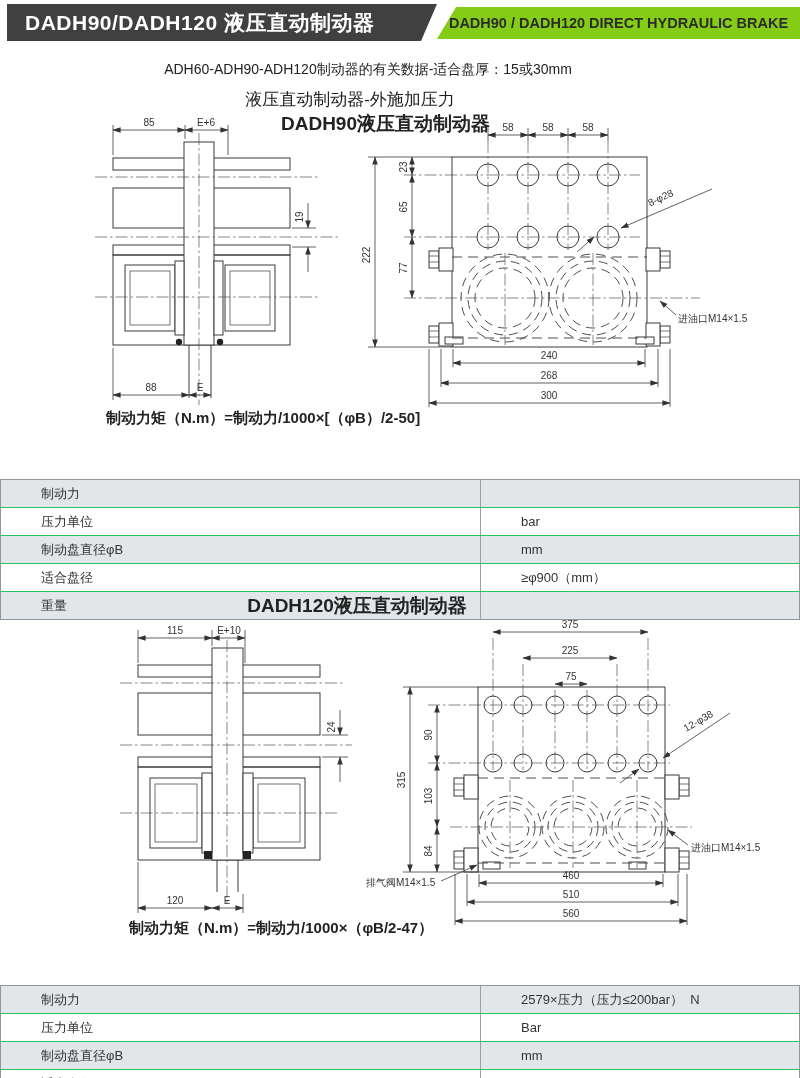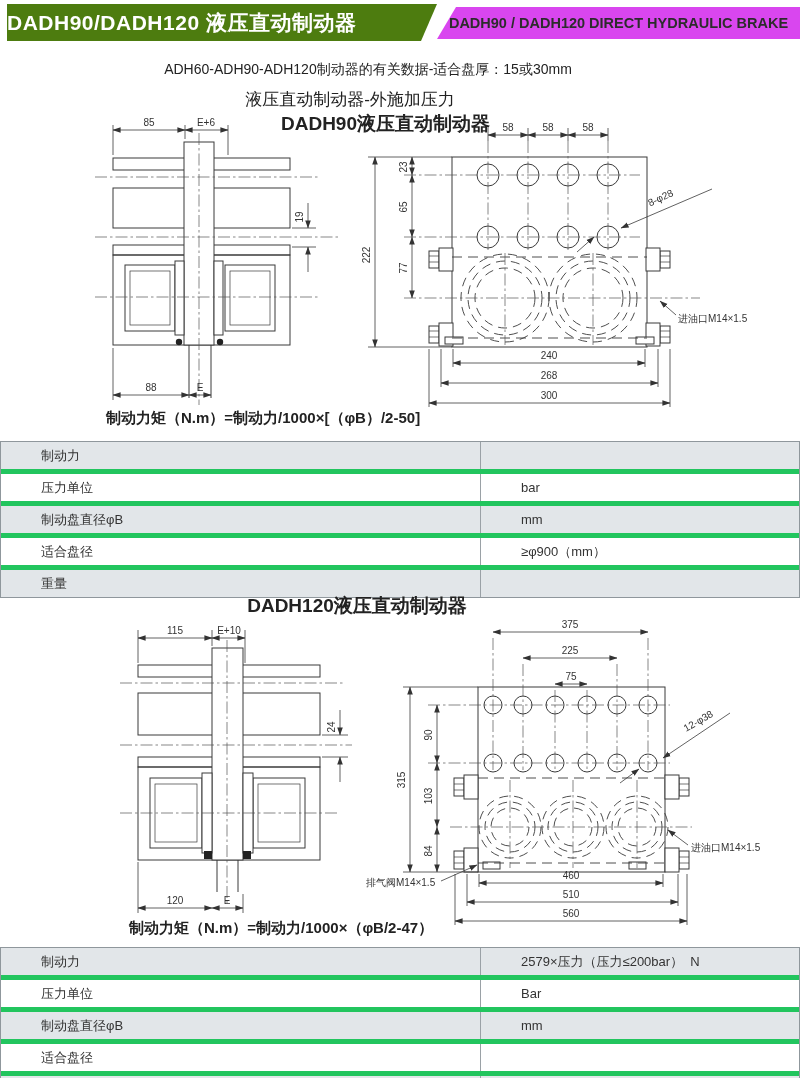--- a/index.html
+++ b/index.html
@@ -1,24 +1,24 @@
 <!DOCTYPE html>
 <html><head>
 <meta charset="utf-8">
 <style>
   html,body{margin:0;padding:0;}
   body{width:800px;height:1078px;position:relative;overflow:hidden;background:#fff;
        font-family:"Liberation Sans","DejaVu Sans",sans-serif;color:#222;}
   
   #header{position:absolute;top:0;left:0;width:800px;height:46px;}
-  .hdr-dark{position:absolute;left:7px;top:4px;width:430px;height:37px;background:#4d7c0f;
+  .hdr-dark{position:absolute;left:7px;top:4px;width:430px;height:37px;background:#404040;
             clip-path:polygon(0 0,100% 0,calc(100% - 16px) 100%,0 100%);
-            display:flex;align-items:center;box-sizing:border-box;}
+            display:flex;align-items:center;padding-left:18px;box-sizing:border-box;}
   .hdr-dark span{color:#fff;font-size:21px;font-weight:bold;letter-spacing:.5px;white-space:nowrap;}
-  .hdr-light{position:absolute;left:437px;top:7px;width:363px;height:32px;background:#d946ef;
+  .hdr-light{position:absolute;left:437px;top:7px;width:363px;height:32px;background:#84cc16;
              clip-path:polygon(19px 0,100% 0,100% 100%,0 100%);
              display:flex;align-items:center;justify-content:center;}
   .hdr-light span{color:#2c2c2c;font-size:14.5px;font-weight:bold;white-space:nowrap;}
   
   .intro1{position:absolute;top:61px;left:0;width:736px;text-align:center;font-size:14px;}
   .intro2{position:absolute;top:88px;left:0;width:700px;text-align:center;font-size:17px;}
   .sec-title{position:absolute;font-size:19px;font-weight:bold;white-space:nowrap;}
   #sec1-title{top:111px;left:372px;transform:translateX(-50%);padding-left:27px;}
   #sec2-title{top:593px;left:357px;transform:translateX(-50%);}
   .formula{position:absolute;font-size:15px;font-weight:bold;white-space:nowrap;}
@@ -30,24 +30,24 @@
   #drawing2{top:620px;}
   svg text{font-size:10px;fill:#333;font-family:inherit;}
   .ol{stroke:#3a3a3a;stroke-width:1;fill:none;}
   .thin{stroke:#3a3a3a;stroke-width:.7;fill:none;}
   .wfill{fill:#fff;stroke:#3a3a3a;stroke-width:1;}
   .dim{stroke:#3a3a3a;stroke-width:.8;fill:none;}
   .cl{stroke:#555;stroke-width:.7;stroke-dasharray:12 3 2.5 3;fill:none;}
   .hid{stroke:#3a3a3a;stroke-width:.9;stroke-dasharray:10 6;fill:none;}
   .dc{stroke:#3a3a3a;stroke-width:.9;stroke-dasharray:9 6;fill:none;}
   
-  .spec-table{position:absolute;left:0;width:800px;border:1px solid #8f979c;box-sizing:border-box;}
+  .spec-table{position:absolute;left:0;width:800px;border:1px solid #8f979c;box-sizing:border-box;margin-top:38px;}
   #table1{top:441px;}
   #table2{top:947px;}
-  .t-row{display:flex;height:27px;line-height:27px;font-size:13px;color:#333;border-top:5px solid #22c55e;}
+  .t-row{display:flex;height:27px;line-height:27px;font-size:13px;color:#333;border-top:1px solid #22c55e;}
   .t-row:first-child{border-top:none;}
   .t-row.odd{background:#e2e6e9;}
   .t-row.even{background:#fff;}
   .t-cell-l{width:480px;padding-left:40px;box-sizing:border-box;border-right:1px solid #9aa1a6;white-space:pre;}
   .t-cell-r{flex:1;padding-left:40px;white-space:pre;}
 </style>
 </head>
 <body>
 
 <div id="header">

